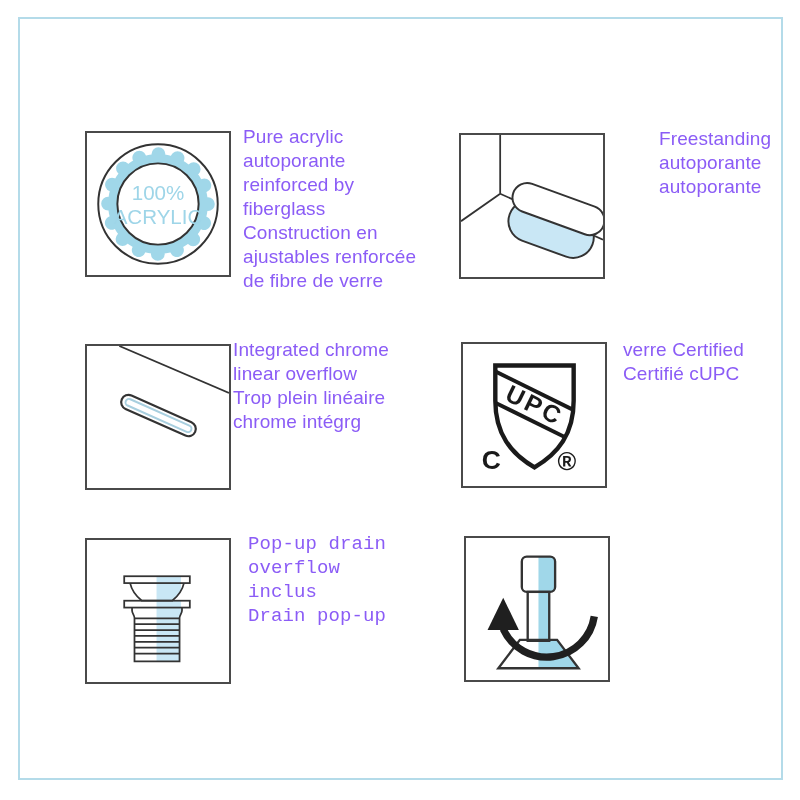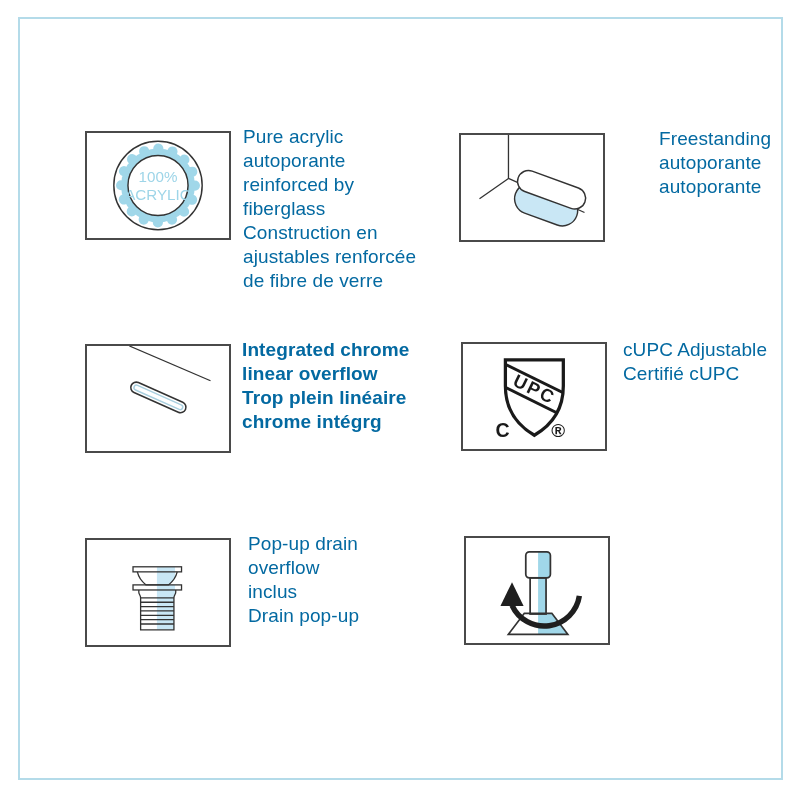--- a/index.html
+++ b/index.html
@@ -5,33 +5,33 @@
   html,body{margin:0;padding:0;}
   body{
     width:800px;height:800px;background:#ffffff;position:relative;
     font-family:"Liberation Sans", sans-serif;overflow:hidden;
   }
   .frame{
     position:absolute;left:18px;top:17px;width:765px;height:763px;
     border:2px solid #b4dbe9;box-sizing:border-box;background:#ffffff;
   }
   .ibox{
-    position:absolute;width:146px;height:109px;border:2px solid #4a4a4a;
+    position:absolute;width:146px;height:146px;border:2px solid #4a4a4a;
     box-sizing:border-box;background:#ffffff;
   }
   .ibox svg{width:100%;height:100%;display:block;}
-  .txt{position:absolute;font-size:19px;line-height:24px;color:#0369a1;letter-spacing:0.1px;}
+  .txt{position:absolute;font-size:19px;line-height:24px;color:#8b5cf6;letter-spacing:0.1px;}
   .ln{display:block;white-space:nowrap;}
   .it{}
   
   .b1{left:65px;top:112px;}  .t1{left:223px;top:106px;}
   .b2{left:439px;top:114px;} .t2{left:599px;top:108px;margin-left:40px;}
-  .b3{left:65px;top:325px;}  .t3{left:222px;top:319px;font-weight:bold;}
+  .b3{left:65px;top:325px;}  .t3{left:213px;top:319px;}
   .b4{left:441px;top:323px;} .t4{left:603px;top:319px;}
-  .b5{left:65px;top:519px;}  .t5{left:228px;top:513px;}
+  .b5{left:65px;top:519px;}  .t5{left:228px;top:513px;font-family:Liberation Mono, monospace;}
   .b6{left:444px;top:517px;} .t6{left:606px;top:511px;}
   
   .badge-t{fill:#9ed5e8;font-size:21px;text-anchor:middle;font-family:"Liberation Sans",sans-serif;}
   .upc-band-t{fill:#1a1a1a;font-size:25px;font-weight:bold;text-anchor:middle;letter-spacing:3px;font-family:"Liberation Sans",sans-serif;}
   .upc-c-t{fill:#1a1a1a;font-size:27px;font-weight:bold;text-anchor:middle;font-family:"Liberation Sans",sans-serif;}
   .upc-r-t{fill:#1a1a1a;font-size:26px;font-weight:bold;text-anchor:middle;font-family:"Liberation Sans",sans-serif;}
 </style>
 </head>
 <body>
 
@@ -99,21 +99,21 @@
       <g clip-path="url(#shieldClip)" stroke="#1a1a1a" stroke-width="4">
         <line x1="29" y1="26" x2="118" y2="70"></line>
         <line x1="29" y1="58" x2="118" y2="102"></line>
       </g>
       <text x="73" y="71" class="upc-band-t" transform="rotate(26 73 63)">UPC</text>
       <text x="29" y="128" class="upc-c-t">C</text>
       <text x="106" y="129" class="upc-r-t">®</text>
     </svg>
   </div>
   <div class="txt t4">
-    <span class="ln">cUPC Adjustable</span>
+    <span class="ln">verre Certified</span>
     <span class="ln">Certifié cUPC</span>
   </div>
 
   <div class="ibox b5">
     <svg viewBox="0 0 145 145">
       <defs>
         <clipPath id="drainClip">
           <rect x="38" y="37" width="67" height="7"></rect>
           <path d="M44 44 C46 53 51 58 56 62 L87 62 C92 58 97 53 99 44 Z"></path>
           <rect x="38" y="62" width="67" height="7"></rect>

